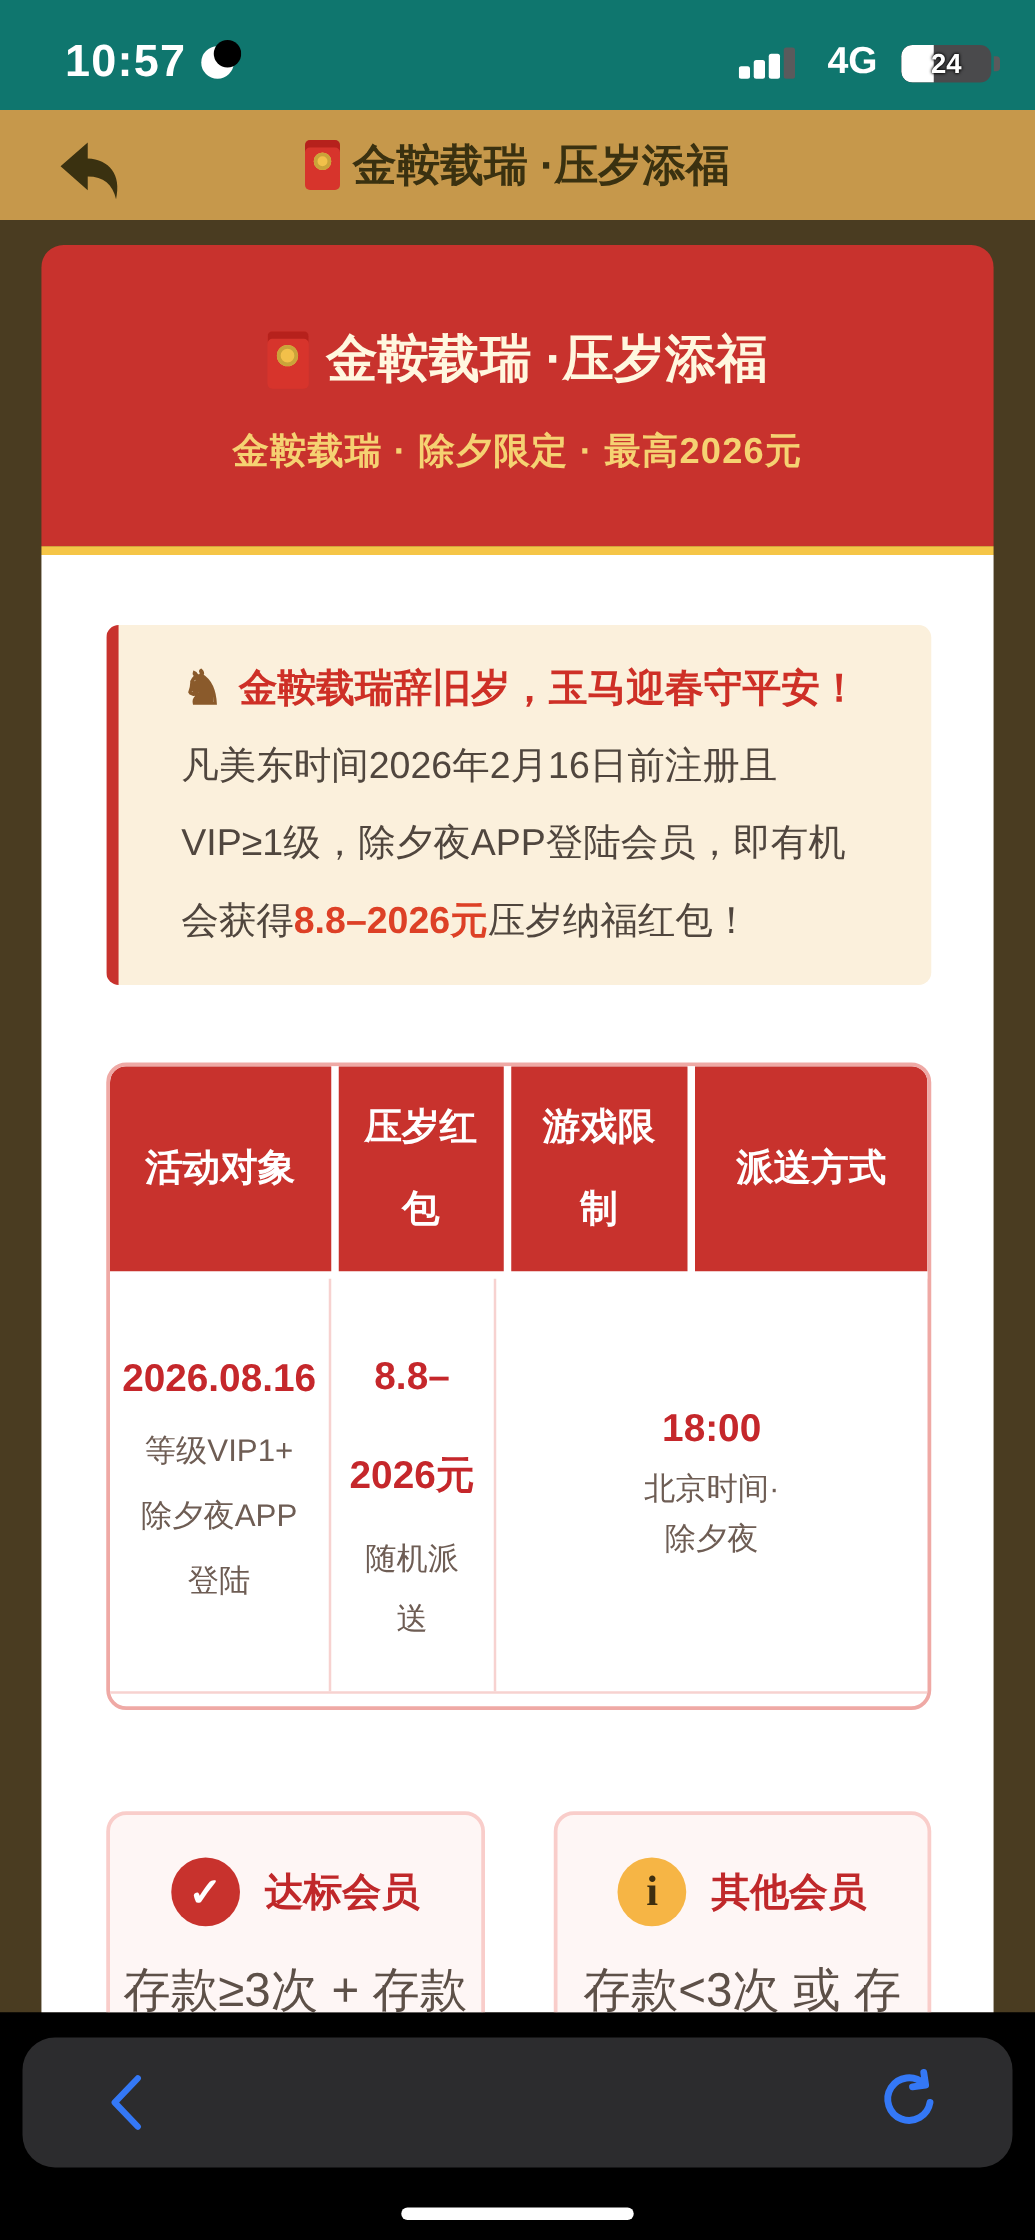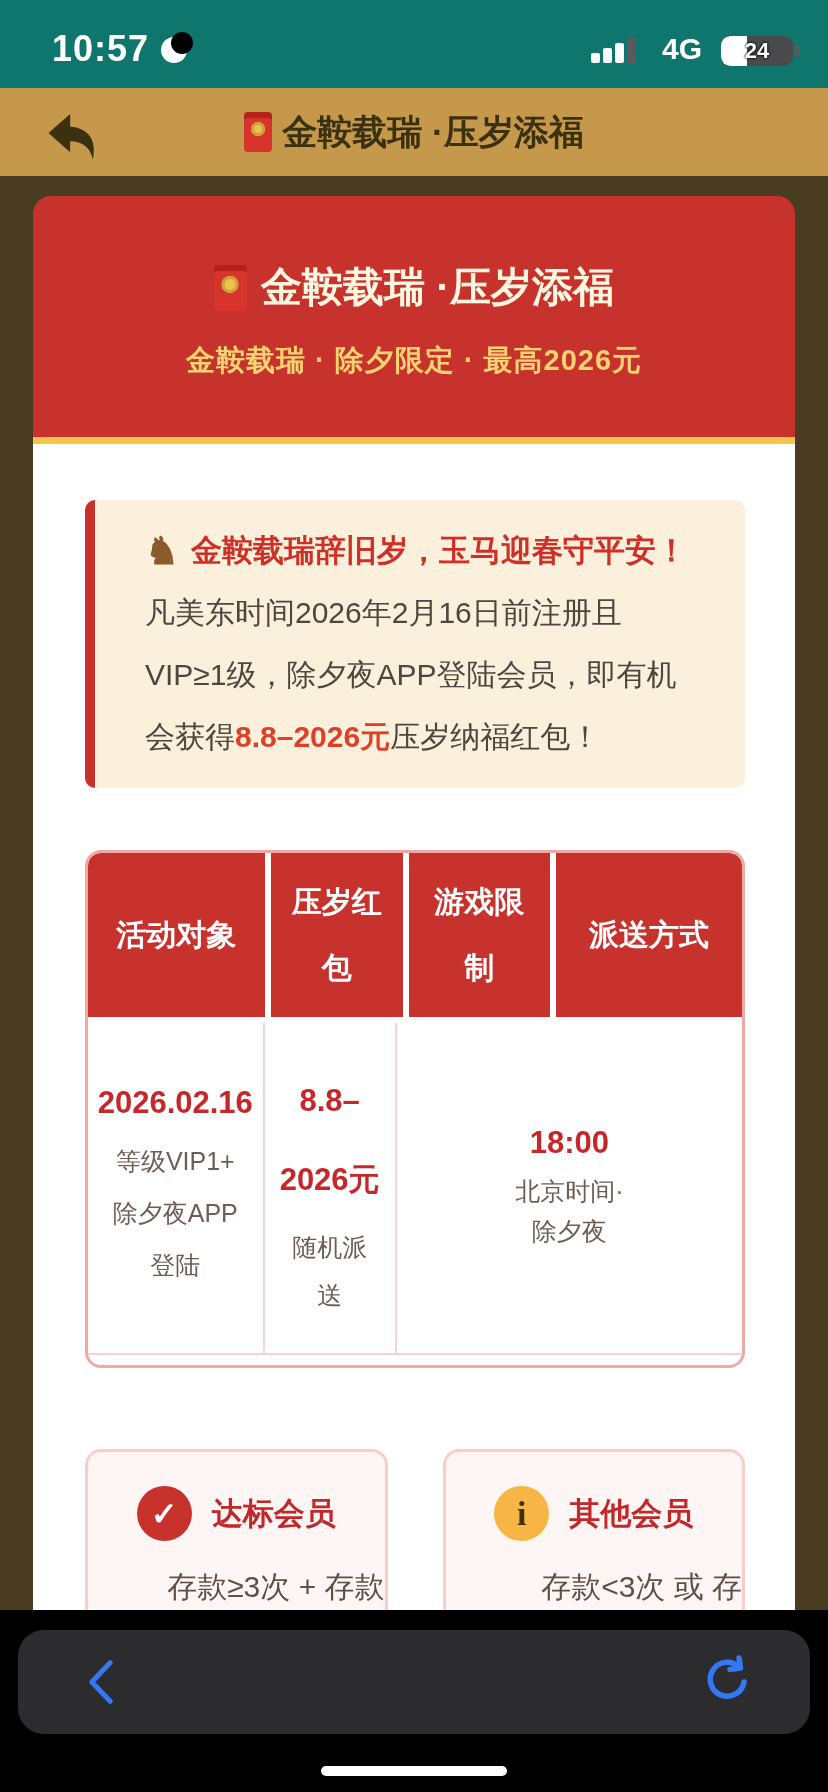--- a/index.html
+++ b/index.html
@@ -95,21 +95,21 @@
   .cards { display:flex; gap:55px; margin-top:81px; }
   .mcard { flex:1; height:250px; background:#fef6f5; border:3px solid #f9cdca;
            border-radius:16px; padding-top:34px; }
   .mcard-head { display:flex; align-items:center; justify-content:center; gap:20px; }
   .badge { width:55px; height:55px; border-radius:50%; display:flex; align-items:center;
            justify-content:center; font-weight:bold; }
   .badge-check { background:#c8322d; color:#fff; font-size:32px; }
   .badge-info  { background:#f6b545; color:#3e2f10; font-size:34px;
                  font-family:"Liberation Serif", serif; }
   .mcard-title { font-size:31px; font-weight:bold; color:#c0282a; }
-  .mcard-body { margin-top:26px; text-align:right; font-size:30px; color:#5d5048; }
+  .mcard-body { margin-top:26px; text-align:center; font-size:38px; color:#5d5048; }
 
   
   .footer { height:182px; background:#000; position:relative; }
   .toolbar { position:absolute; left:18px; right:18px; top:20px; height:104px;
              background:#2c2c2e; border-radius:26px; display:flex; align-items:center;
              justify-content:space-between; padding:0 52px; }
   .tool-btn { width:62px; height:62px; display:flex; align-items:center; justify-content:center; }
   .home-indicator { position:absolute; left:50%; transform:translateX(-50%); bottom:16px;
                     width:186px; height:10px; border-radius:5px; background:#fff; }
 </style>
@@ -188,21 +188,21 @@
           <div class="t-hcell c3">
             <div>游戏限</div>
             <div>制</div>
           </div>
           <div class="t-hcell c4">
             <div>派送方式</div>
           </div>
         </div>
         <div class="t-body">
           <div class="t-col c1">
-            <div class="strong">2026.02.16</div>
+            <div class="strong">2026.08.16</div>
             <div class="muted">等级VIP1+</div>
             <div class="muted">除夕夜APP</div>
             <div class="muted">登陆</div>
           </div>
           <div class="t-col c2">
             <div class="strong">8.8–</div>
             <div class="strong">2026元</div>
             <div class="muted">随机派</div>
             <div class="muted">送</div>
           </div>

